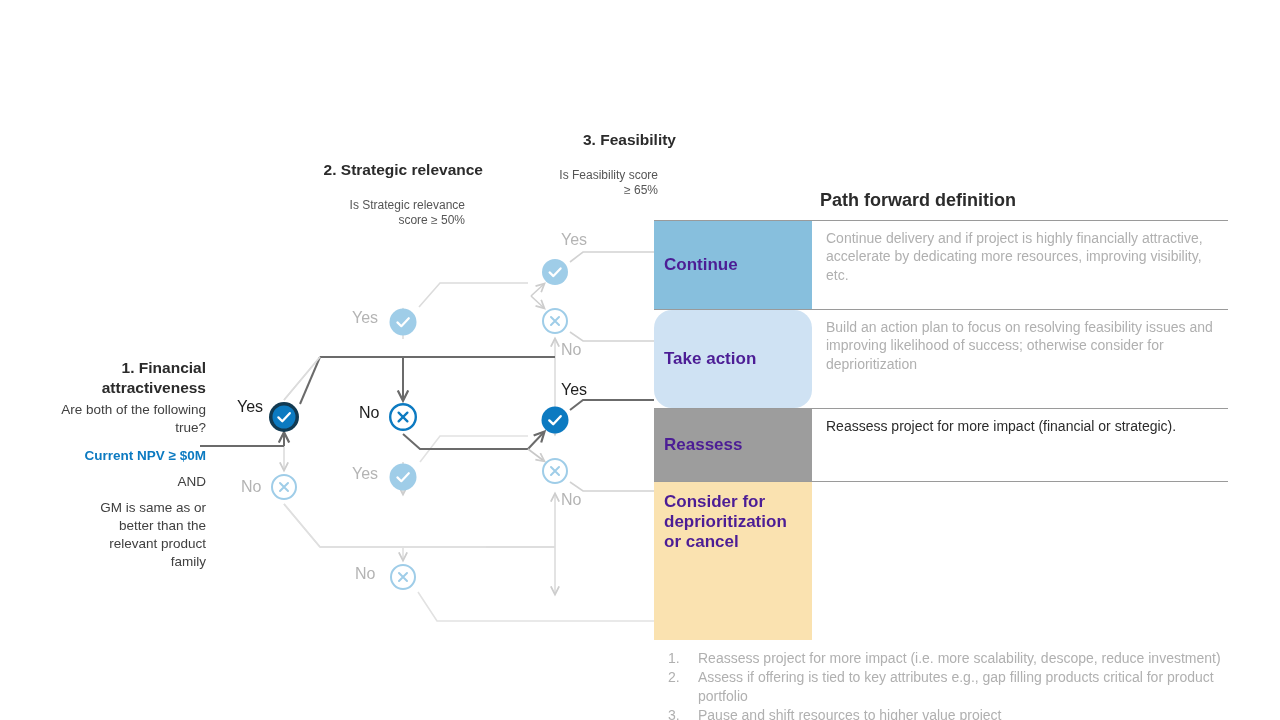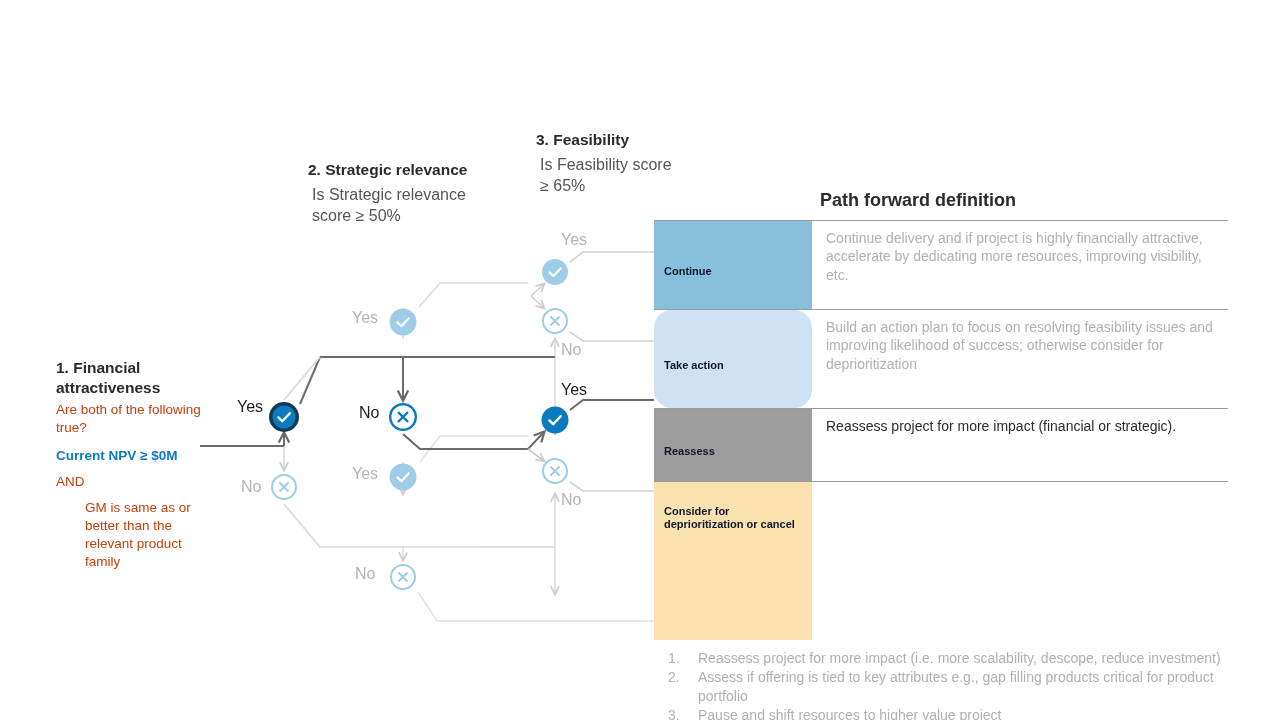--- a/index.html
+++ b/index.html
@@ -11,40 +11,40 @@
     width: 1280px;
     height: 720px;
     position: relative;
     overflow: hidden;
     font-family: "Liberation Sans", sans-serif;
     color: #333333;
     -webkit-font-smoothing: antialiased;
   }
 
   
-  .stage-head { position: absolute; }
+  .stage-head { position: absolute; text-align: right; }
   .stage-title {
     font-size: 15.5px;
     font-weight: bold;
     color: #2b2b2b;
     line-height: 1.26;
     margin: 0 0 4px 0;
   }
   .stage-sub {
-    font-size: 16px;
+    font-size: 12px;
     color: #555555;
     line-height: 1.32;
-    margin: 4px;
+    margin: 18px;
   }
 
   #stage-1 { left: 56px; top: 358px; width: 150px; }
   #stage-2 { left: 308px; top: 160px; width: 175px; }
   #stage-3 { left: 536px; top: 130px; width: 140px; }
 
-  .q-line { font-size: 13.5px; color: #c2410c; line-height: 1.33; margin: 0; }
+  .q-line { font-size: 13.5px; color: #404040; line-height: 1.33; margin: 0; }
   .q-line.accent { color: #0c7ac1; font-weight: bold; margin-top: 10px; }
   .q-line.plain-gap { margin-top: 8px; }
   .q-line.blk { margin-top: 8px; margin-left: 29px; }
 
   
   #tree {
     position: absolute;
     left: 0; top: 0;
     width: 720px; height: 720px;
   }
@@ -76,24 +76,24 @@
   .trow {
     display: flex;
     align-items: stretch;
     border-top: 1px solid #9a9a9a;
   }
   .trow:last-child { border-bottom: none; flex-direction: column; }
   .chip {
     width: 158px;
     flex: 0 0 158px;
     box-sizing: border-box;
-    padding: 23px 12px 10px 10px;
-    font-size: 11px;
+    padding: 10px 12px 10px 10px;
+    font-size: 17px;
     font-weight: bold;
-    color: #0f172a;
+    color: #4c1d95;
     line-height: 1.18;
     display: flex;
     align-items: center;
   }
   .chip.top-al { align-items: flex-start; }
   .tdesc {
     flex: 1 1 auto;
     box-sizing: border-box;
     padding: 8px 0 10px 14px;
     font-size: 14px;

